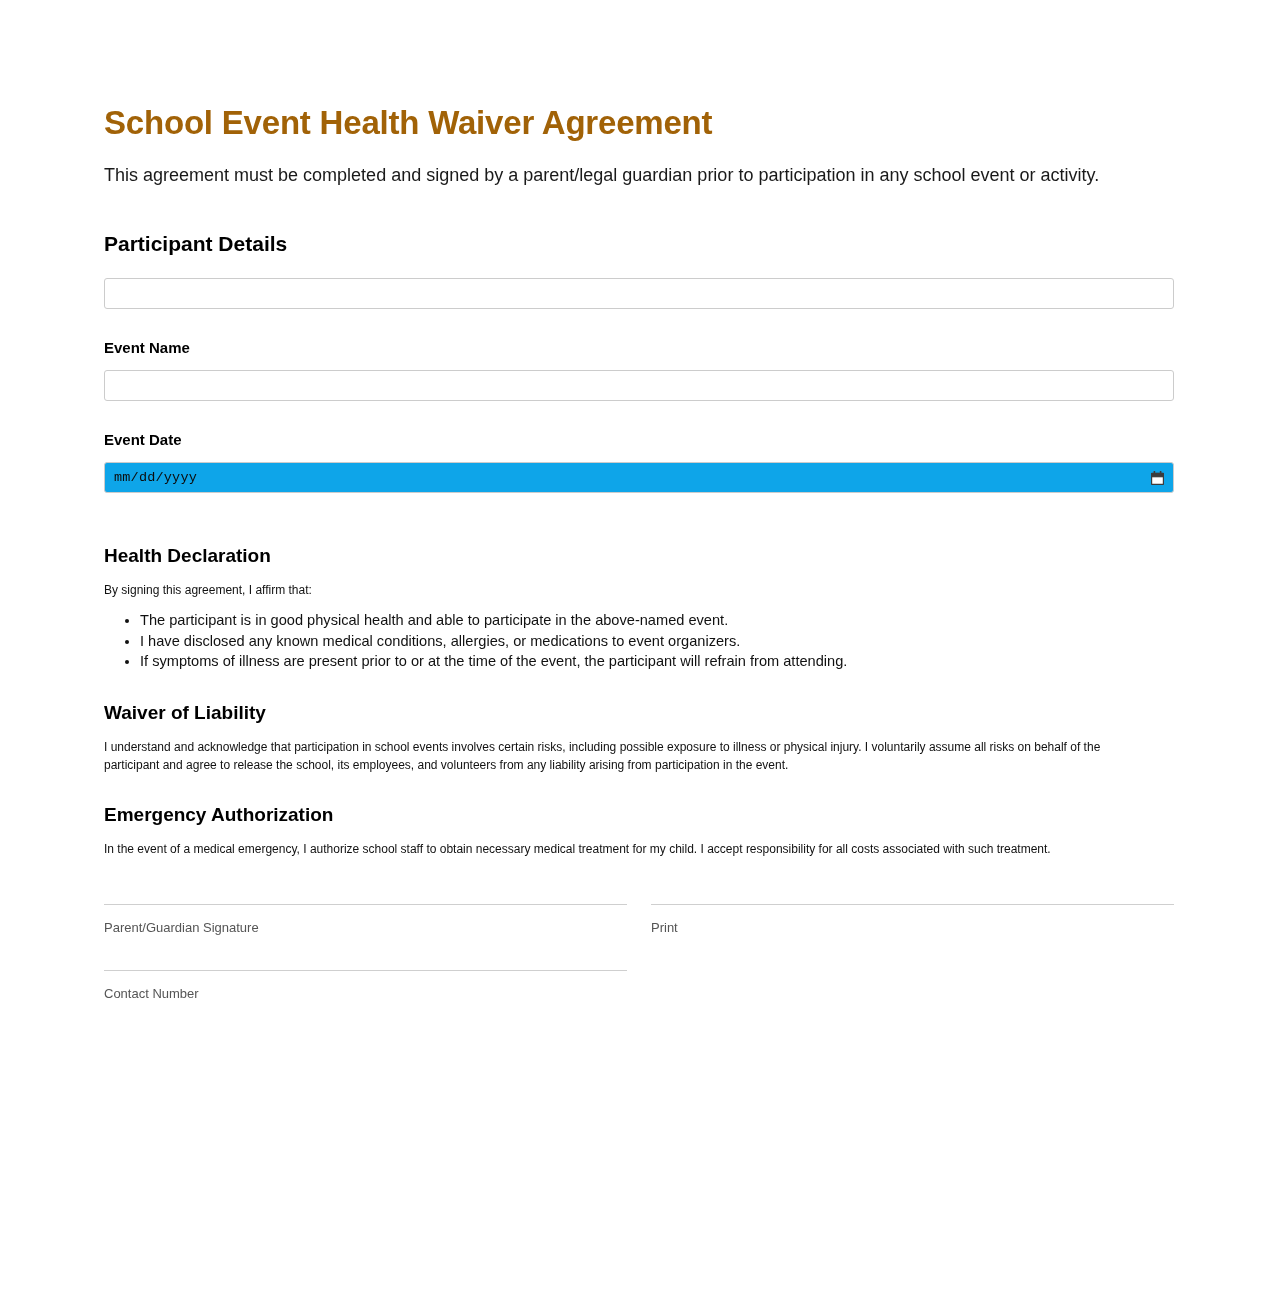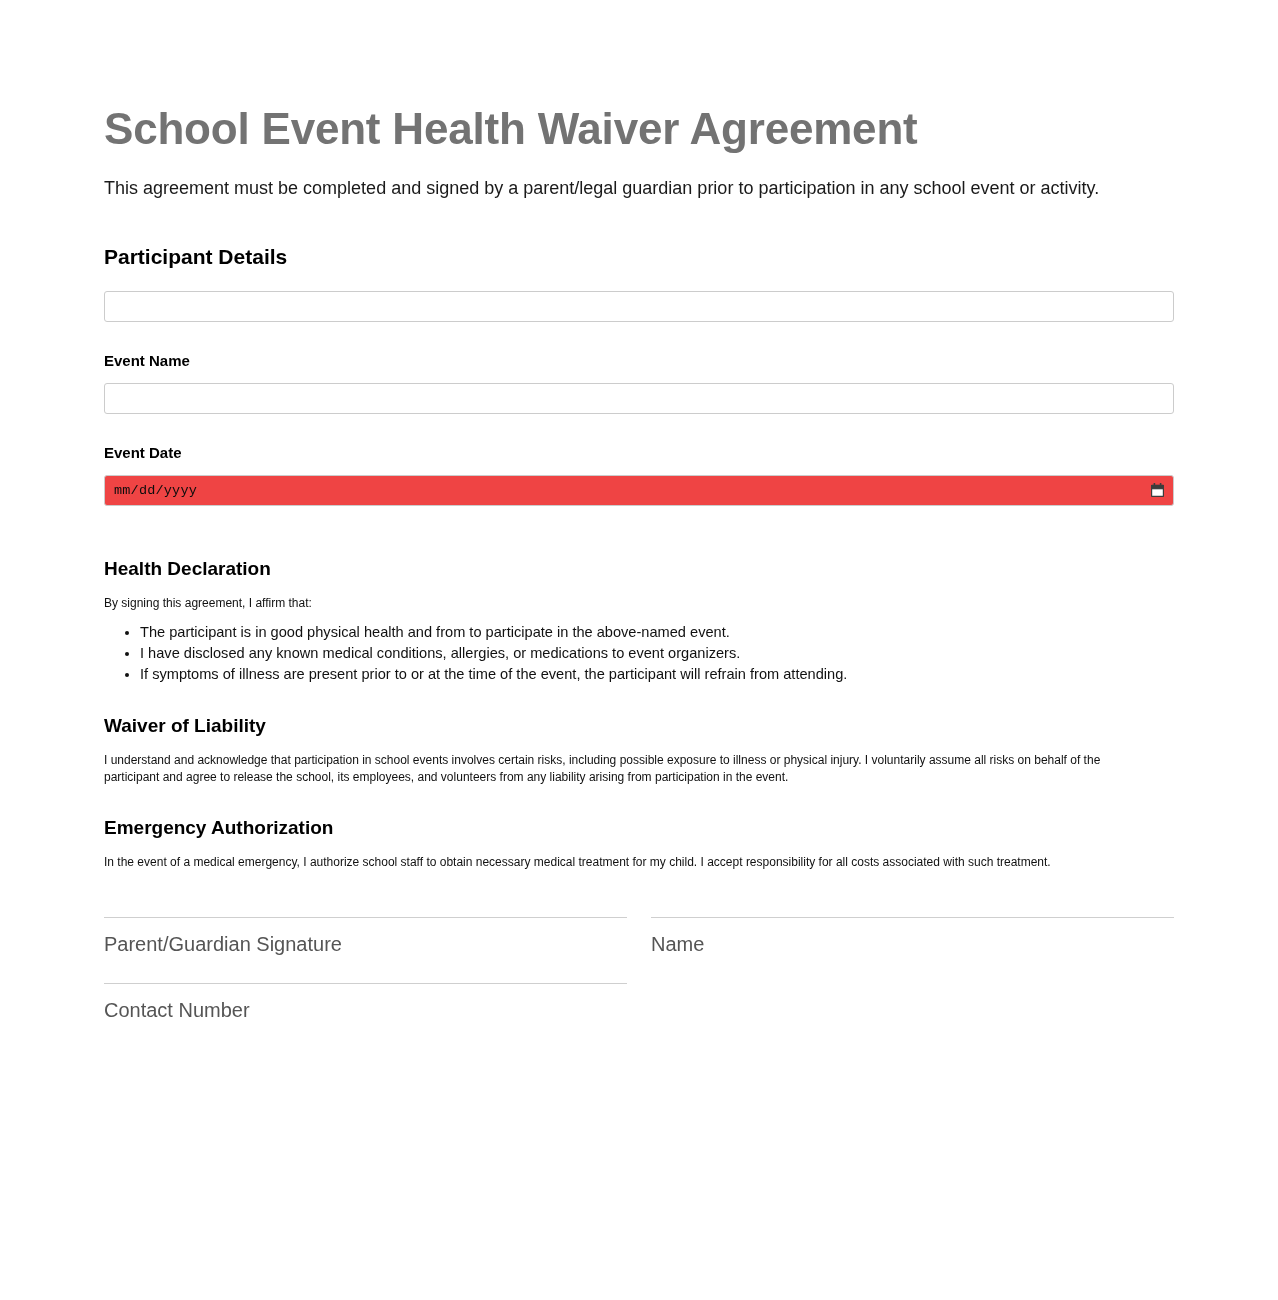--- a/index.html
+++ b/index.html
@@ -14,26 +14,26 @@
     height: 1300px;
     font-family: "Liberation Sans", sans-serif;
     color: #000000;
     overflow: hidden;
   }
   .page {
     padding: 104px 104px 0 104px;
     width: 1278px;
   }
   .doc-title {
-    font-size: 44px;
+    font-size: 33px;
     font-weight: bold;
     line-height: 1.15;
     letter-spacing: -0.2px;
     margin: 0 0 20px 0;
-    color: #737373;
+    color: #a16207;
   }
   .doc-subtitle {
     font-size: 18px;
     line-height: 1.45;
     margin: 0 0 44px 0;
     color: #1a1a1a;
   }
   .section-title-lg {
     font-size: 21px;
     font-weight: bold;
@@ -67,21 +67,21 @@
     position: relative;
     width: 1070px;
     height: 31px;
   }
   .date-input {
     display: block;
     width: 1070px;
     height: 31px;
     border: 1px solid #cccccc;
     border-radius: 3px;
-    background: #ef4444;
+    background: #0ea5e9;
     font-family: "Liberation Mono", monospace;
     font-size: 13.5px;
     letter-spacing: 0.2px;
     color: #0c0c0c;
     padding: 4px 30px 4px 9px;
     outline: none;
   }
   .date-picker-icon {
     position: absolute;
     right: 10px;
@@ -127,21 +127,21 @@
     grid-template-columns: 523px 523px;
     column-gap: 24px;
     row-gap: 0;
   }
   .sign-cell {
     padding-top: 13px;
     border-top: 1px solid #cfcfcf;
     height: 66px;
   }
   .sign-cell-label {
-    font-size: 20px;
+    font-size: 13px;
     color: #555555;
     line-height: 1.3;
   }
 </style>
 </head>
 <body>
 
 <div class="page">
 
   <h1 class="doc-title">School Event Health Waiver Agreement</h1>
@@ -172,41 +172,41 @@
           </svg>
         </span>
       </div>
     </div>
   </section>
 
   <section class="section-block first">
     <h3 class="section-heading">Health Declaration</h3>
     <p class="body-text">By signing this agreement, I affirm that:</p>
     <ul class="affirm-list">
-      <li>The participant is in good physical health and from to participate in the above-named event.</li>
+      <li>The participant is in good physical health and able to participate in the above-named event.</li>
       <li>I have disclosed any known medical conditions, allergies, or medications to event organizers.</li>
       <li>If symptoms of illness are present prior to or at the time of the event, the participant will refrain from attending.</li>
     </ul>
   </section>
 
   <section class="section-block">
     <h3 class="section-heading">Waiver of Liability</h3>
     <p class="body-text wide">I understand and acknowledge that participation in school events involves certain risks, including possible exposure to illness or physical injury. I voluntarily assume all risks on behalf of the participant and agree to release the school, its employees, and volunteers from any liability arising from participation in the event.</p>
   </section>
 
   <section class="section-block">
     <h3 class="section-heading">Emergency Authorization</h3>
     <p class="body-text wide">In the event of a medical emergency, I authorize school staff to obtain necessary medical treatment for my child. I accept responsibility for all costs associated with such treatment.</p>
   </section>
 
   <section class="sign-grid">
     <div class="sign-cell">
       <span class="sign-cell-label">Parent/Guardian Signature</span>
     </div>
     <div class="sign-cell">
-      <span class="sign-cell-label">Name</span>
+      <span class="sign-cell-label">Print</span>
     </div>
     <div class="sign-cell">
       <span class="sign-cell-label">Contact Number</span>
     </div>
   </section>
 
 </div>
 
 </body></html>

